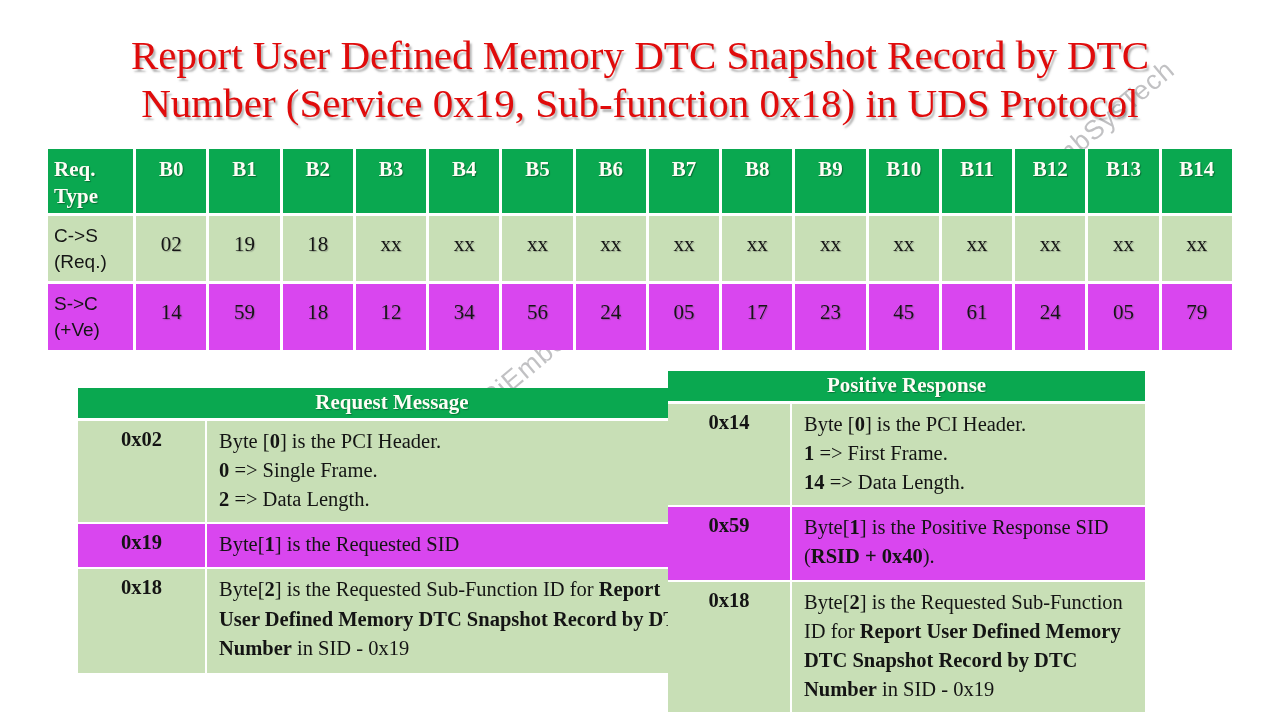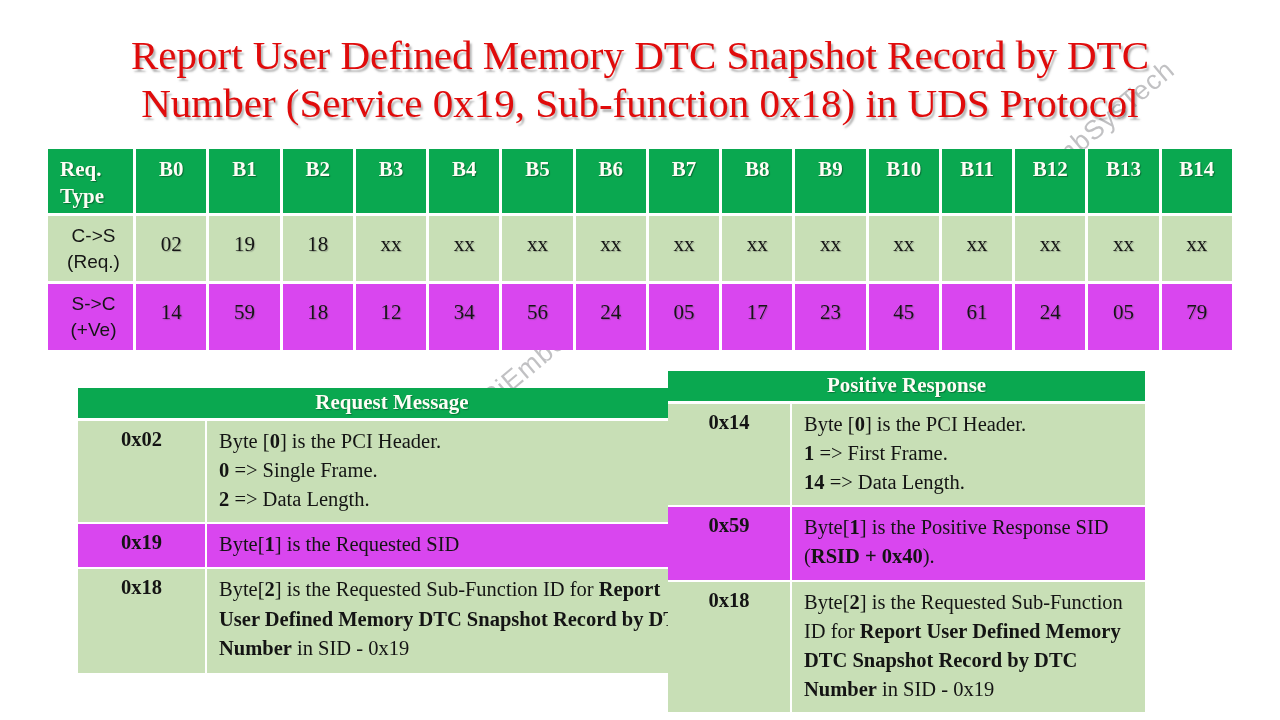--- a/index.html
+++ b/index.html
@@ -34,28 +34,28 @@
   #byte-table{
     position:absolute;left:48px;top:149px;width:1184px;z-index:2;
     display:grid;grid-template-columns:85px repeat(15,1fr);
     grid-template-rows:64px 65px 66px;gap:3px;background:#ffffff;
   }
   .bh{
     background:#0aa850;color:#fdfdf5;font-weight:bold;font-size:21px;
     text-align:center;padding-top:7px;line-height:1.3;
     text-shadow:1px 1px 1px rgba(0,0,0,.35);white-space:pre-line;
   }
-  .bh.first{text-align:left;padding-left:12px;}
+  .bh.first{text-align:left;padding-left:6px;}
   .bc{
     font-size:21px;color:#151515;text-align:center;padding-top:16px;
     text-shadow:1px 1px 1px rgba(70,70,70,.35);
   }
   .blabel{
     font-family:"Liberation Sans", sans-serif;font-size:19px;
-    text-align:center;padding-left:6px;padding-top:7px;line-height:1.35;
+    text-align:left;padding-left:6px;padding-top:7px;line-height:1.35;
     white-space:pre-line;text-shadow:none;
   }
   .row-dark{background:#c8dfb6;}
   .row-light{background:#d946ef;}
 
   
   .info-table{position:absolute;z-index:2;background:#ffffff;font-size:20.5px;color:#141414;}
   #request-table{left:78px;top:388px;width:628px;}
   #response-table{left:668px;top:371px;width:477px;}
   .info-header{

